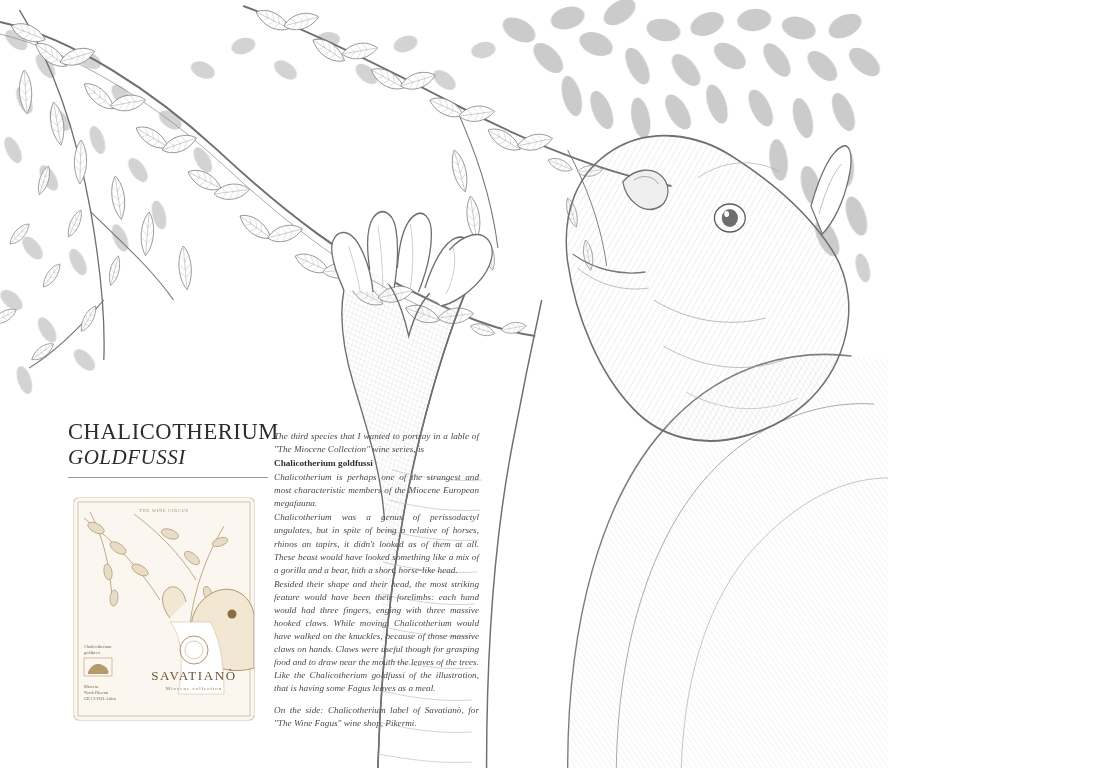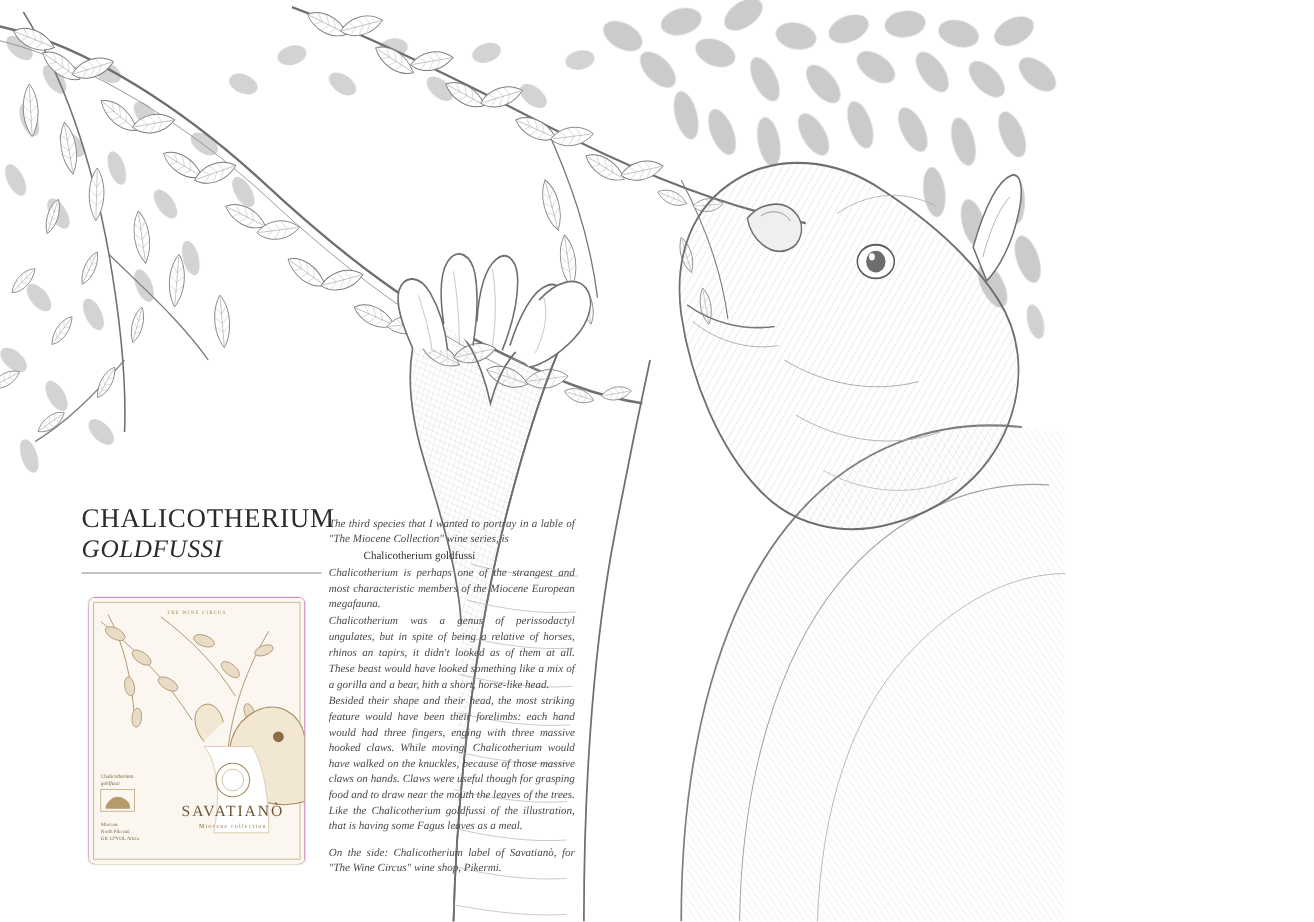--- a/index.html
+++ b/index.html
@@ -63,21 +63,21 @@
 
   
   .label-thumb {
     position: absolute;
     left: 6px;
     top: 78px;
     width: 180px;
     height: 222px;
     border-radius: 5px;
     overflow: hidden;
-    background: #a21caf;
+    background: #0369a1;
     box-shadow: 0 0 0 1px #e6ded2;
   }
   .label-thumb svg { display: block; width: 100%; height: 100%; }
 
   
   .body-col {
     position: absolute;
     left: 206px;
     top: 10px;
     width: 205px;
@@ -85,23 +85,22 @@
     font-style: italic;
     font-size: 9.2px;
     line-height: 1.42;
     color: #4a4a4a;
     text-align: justify;
   }
   .body-col p { margin: 0 0 1px 0; }
   .body-col p.gap { margin-top: 9px; }
   .body-col b {
     font-style: normal;
-    font-weight: normal;
+    font-weight: bold;
     color: #2e2e2e;
-    margin-left: 29px;
   }
 </style>
 </head>
 <body>
 
 <div id="page">
 
   <div class="art-layer">
     <svg viewBox="0 0 1095 768" preserveAspectRatio="none" xmlns="http://www.w3.org/2000/svg">
       <defs>
@@ -617,16 +616,16 @@
         <text x="90" y="14" text-anchor="middle" font-family="Liberation Serif, serif" font-size="4" letter-spacing="1" fill="#a08457">THE WINE CIRCUS</text>
       </svg>
     </div>
 
     <div class="body-col">
       <p>The third species that I wanted to portray in a lable of "The Miocene Collection" wine series, is</p>
       <p><b>Chalicotherium goldfussi</b></p>
       <p>Chalicotherium is perhaps one of the strangest and most characteristic members of the Miocene European megafauna.</p>
       <p>Chalicotherium was a genus of perissodactyl ungulates, but in spite of being a relative of horses, rhinos an tapirs, it didn't looked as of them at all. These beast would have looked something like a mix of a gorilla and a bear, hith a short, horse-like head.</p>
       <p>Besided their shape and their head, the most striking feature would have been their forelimbs: each hand would had three fingers, enging with three massive hooked claws. While moving, Chalicotherium would have walked on the knuckles, because of those massive claws on hands. Claws were useful though for grasping food and to draw near the mouth the leaves of the trees. Like the Chalicotherium goldfussi of the illustration, that is having some Fagus leaves as a meal.</p>
-      <p class="gap">On the side: Chalicotherium label of Savatianò, for "The Wine Circus" wine shop, Pikermi.</p>
+      <p class="gap">On the side: Chalicotherium label of Savatianò, for "The Wine Fagus" wine shop, Pikermi.</p>
     </div>
   </div>
 </div>
 
 </body></html>

